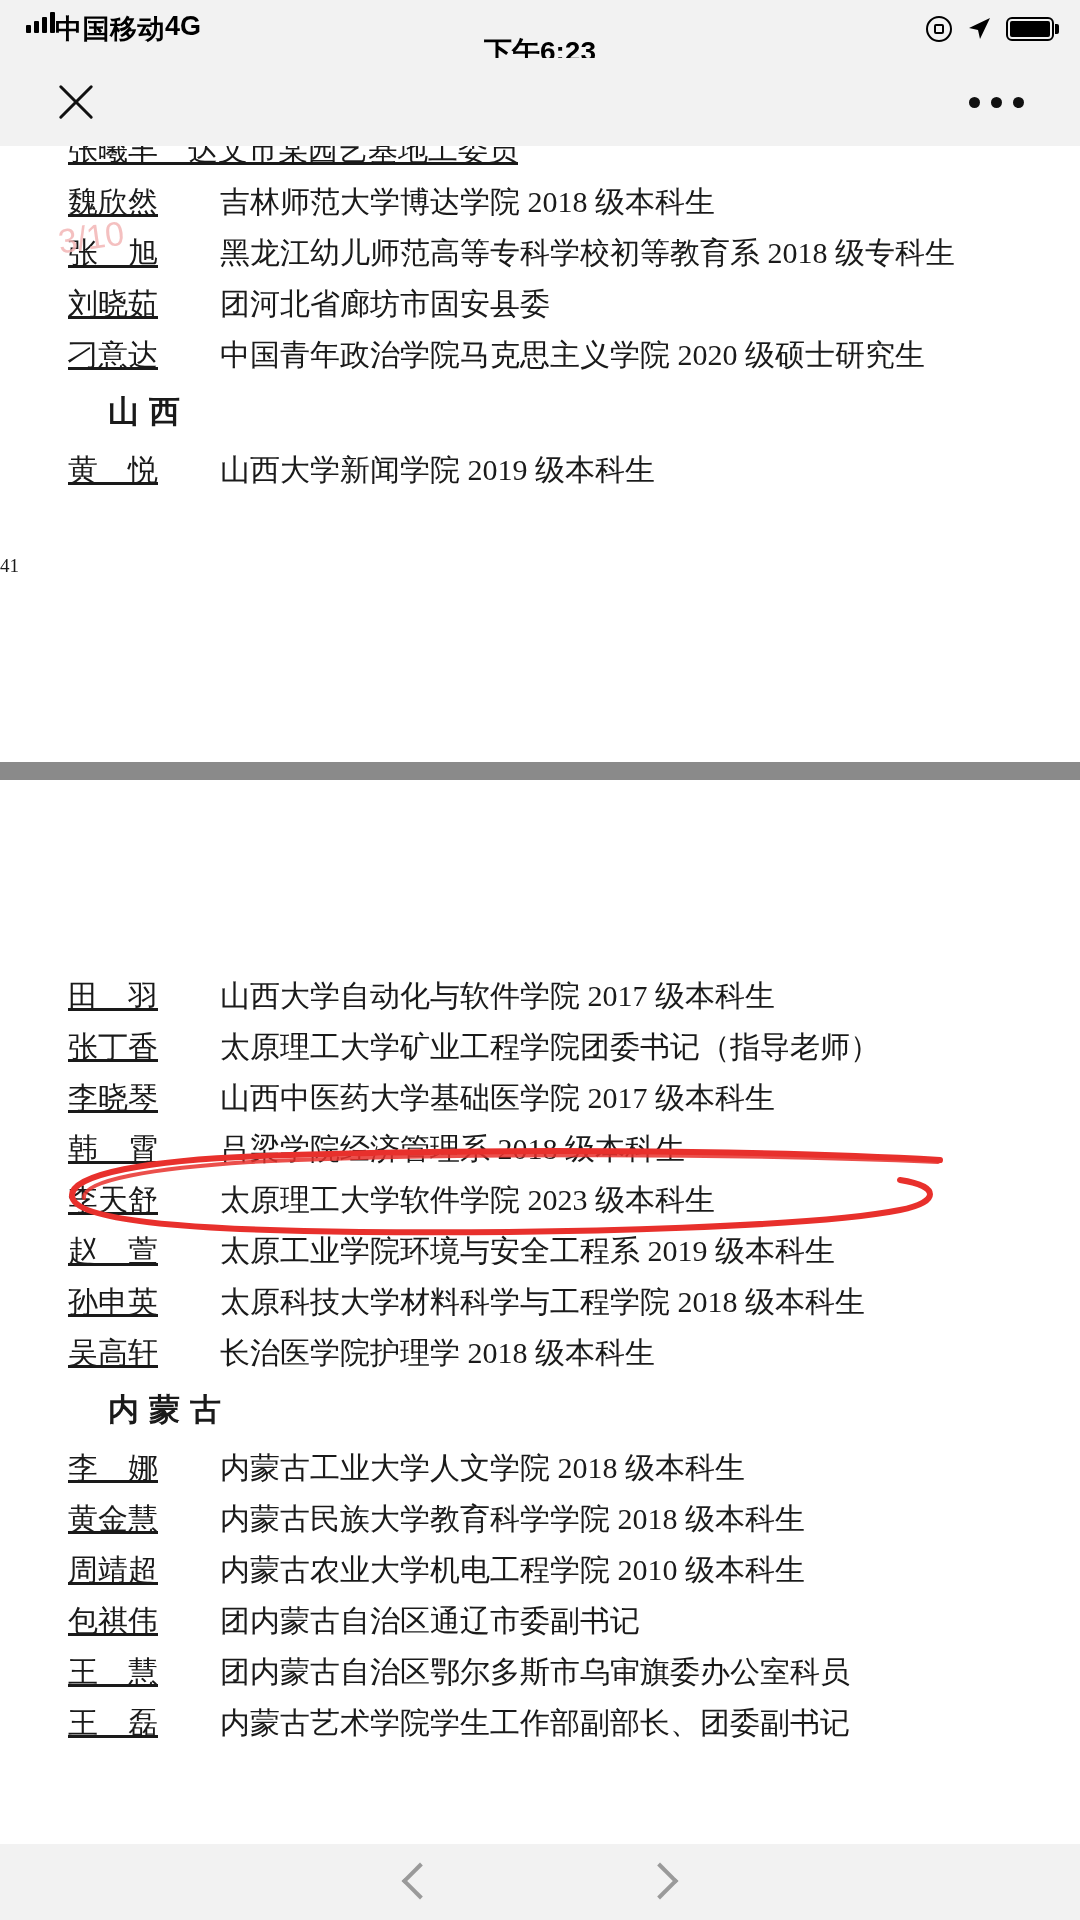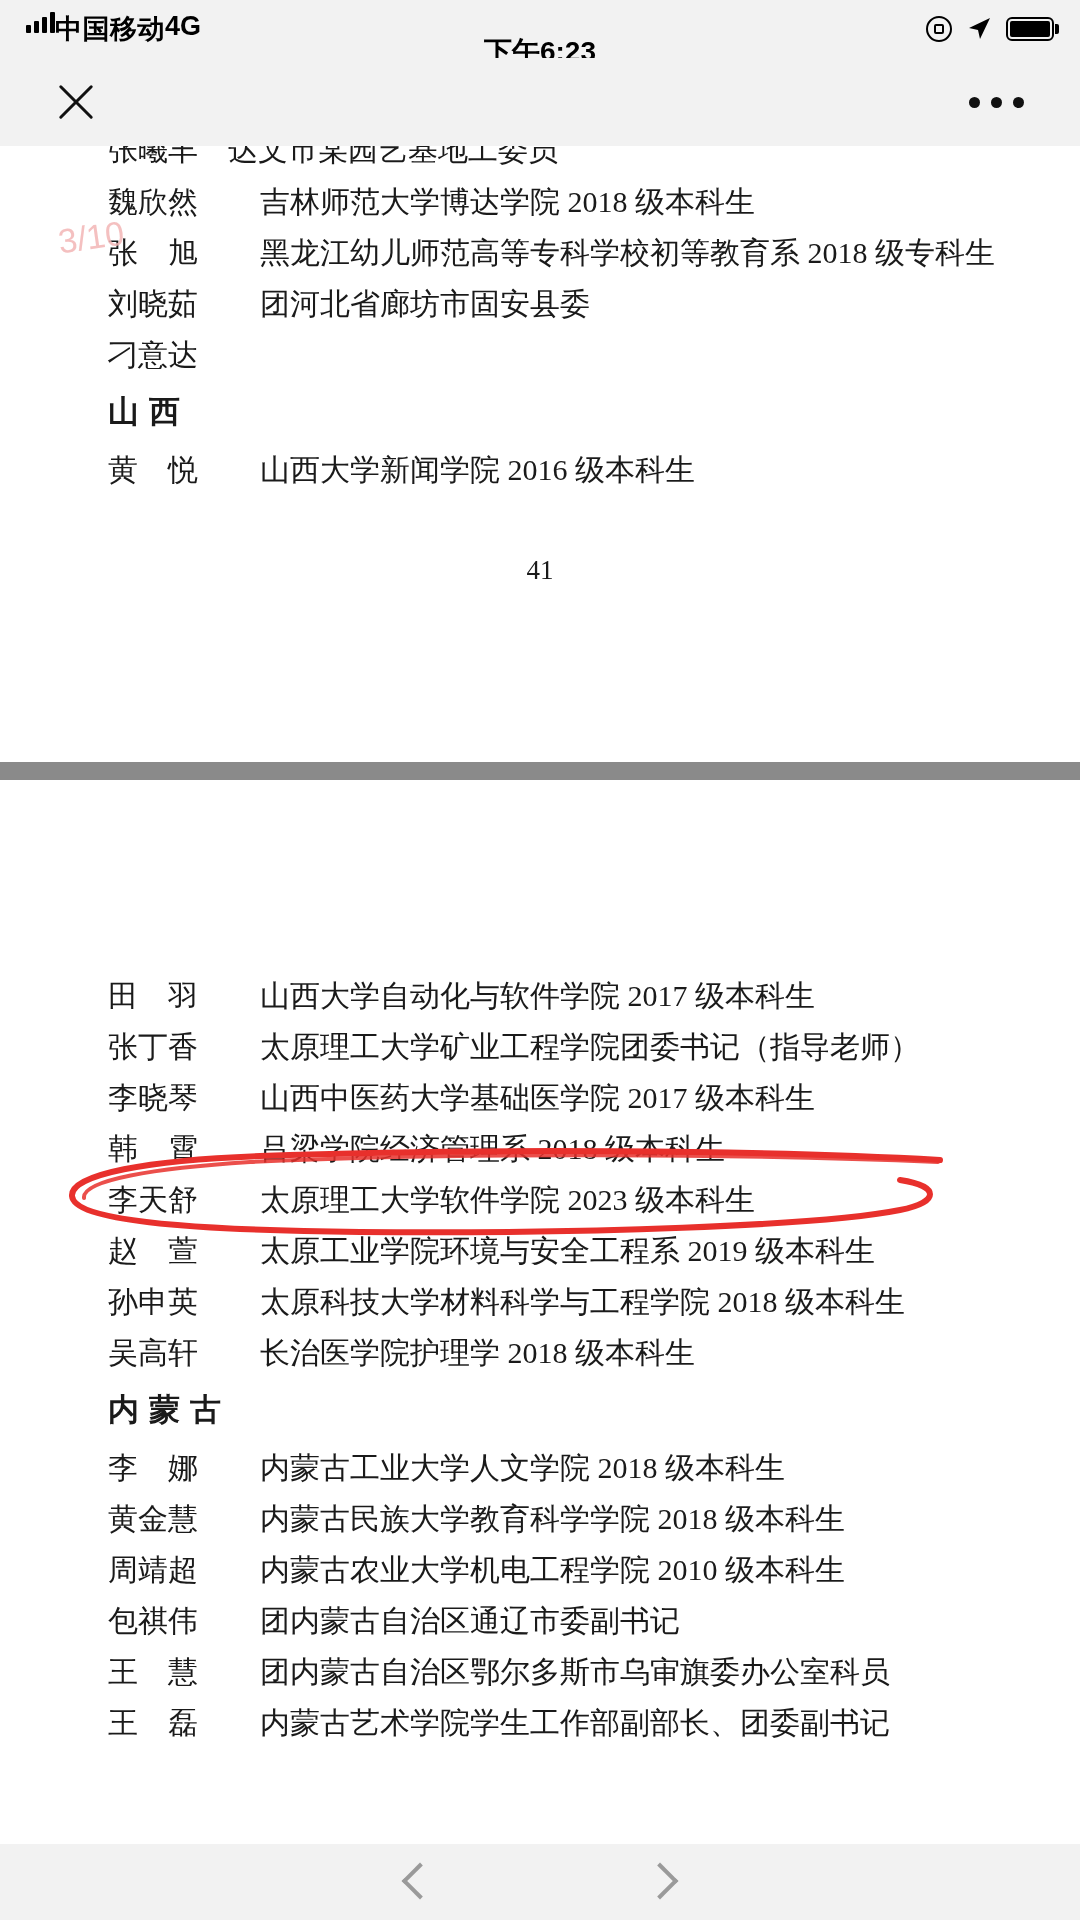--- a/index.html
+++ b/index.html
@@ -186,44 +186,44 @@
   .entry {
     display: flex;
     align-items: baseline;
     font-size: 30px;
     line-height: 51px;
     white-space: nowrap;
   }
   .entry .nm {
     width: 152px;
     flex: none;
-    padding-left: 108px;
+    padding-left: 68px;
     box-sizing: content-box;
     letter-spacing: 0;
+    text-decoration: underline;
   }
   .entry .desc {
     flex: 1;
   }
   .region-head {
     font-size: 31px;
     font-weight: bold;
     line-height: 64px;
     padding-left: 108px;
     letter-spacing: 10px;
   }
   .clip-top {
     height: 30px;
     overflow: hidden;
     position: relative;
   }
   .clip-top .entry { margin-top: -22px; }
 
   .page-number {
-    text-align: center;
-    font-size: 27px;
+    font-size: 19px;
     padding-top: 60px;
     font-family: "Liberation Serif", serif;
   }
 
   .watermark {
     position: absolute;
     left: 58px; top: 72px;
     font-size: 34px;
     color: #f3b6b6;
     font-family: "Liberation Sans", sans-serif;
@@ -329,27 +329,28 @@
     <div class="entry">
       <span class="nm">张　旭</span>
       <span class="desc">黑龙江幼儿师范高等专科学校初等教育系 2018 级专科生</span>
     </div>
     <div class="entry">
       <span class="nm">刘晓茹</span>
       <span class="desc">团河北省廊坊市固安县委</span>
     </div>
     <div class="entry">
       <span class="nm">刁意达</span>
+      <span class="desc">中国青年政治学院马克思主义学院 2020 级硕士研究生</span>
     </div>
 
     <div class="region-head">山西</div>
 
     <div class="entry">
       <span class="nm">黄　悦</span>
-      <span class="desc">山西大学新闻学院 2016 级本科生</span>
+      <span class="desc">山西大学新闻学院 2019 级本科生</span>
     </div>
 
     <div class="page-number">41</div>
   </div>
 
   <div class="page-gap"></div>
 
   <div class="page page-two">
     <div class="page-two-spacer"></div>
 

